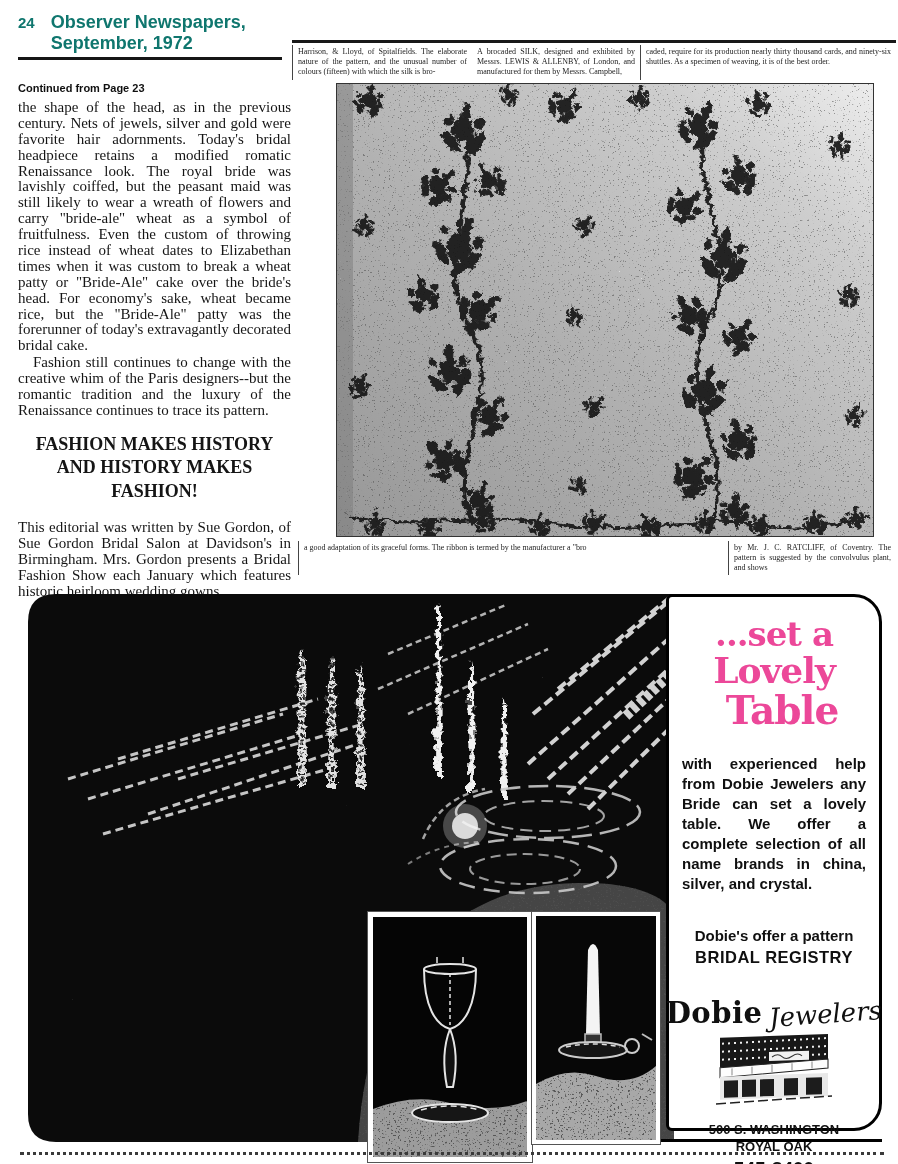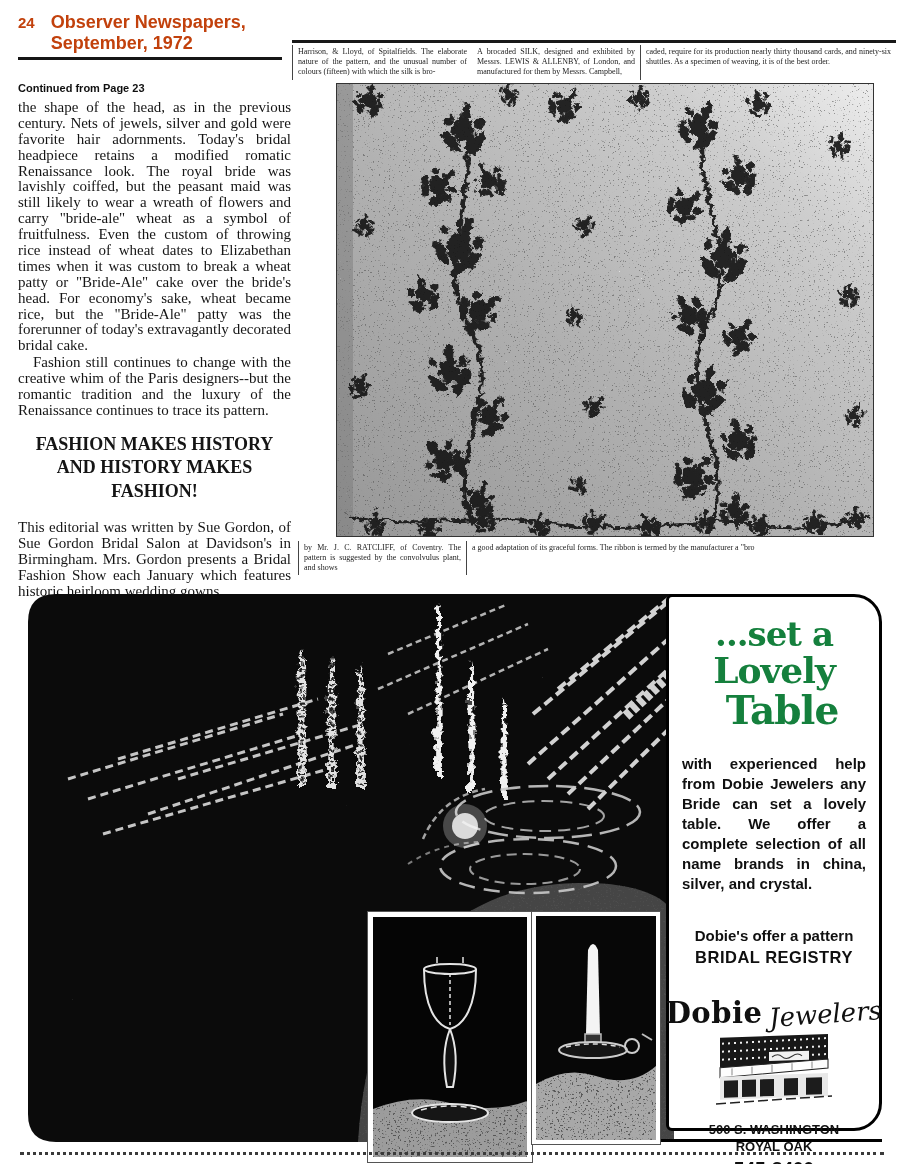--- a/index.html
+++ b/index.html
@@ -2,21 +2,21 @@
 <html><head>
 <meta charset="utf-8">
 <style>
   html,body{margin:0;padding:0;background:#e9e9e9;}
   .page{position:relative;width:898px;height:1164px;background:#ffffff;overflow:hidden;
         font-family:"Liberation Serif",serif;color:#151515;}
 
   
   .masthead{position:absolute;left:18px;top:12px;width:264px;display:flex;align-items:baseline;gap:16px;
             border-bottom:3px solid #161616;padding-bottom:3px;
-            font-family:"Liberation Sans",sans-serif;font-weight:bold;color:#c2410c;}
+            font-family:"Liberation Sans",sans-serif;font-weight:bold;color:#0f766e;}
   .pagenum{font-size:15px;}
   .ptitle{font-size:18px;}
 
   
   .leftcol{position:absolute;left:18px;top:82px;width:273px;}
   .continued{font-family:"Liberation Sans",sans-serif;font-weight:bold;font-size:11px;margin-bottom:6px;color:#101010;}
   .body-par{font-size:15px;line-height:1.06;text-align:justify;margin:0;}
   .indent{text-indent:15px;margin-top:1px;}
   .art-heading{font-size:18px;line-height:1.3;text-align:center;margin:14px 10px 16px;font-weight:bold;}
   .note{margin-top:17px;}
@@ -36,21 +36,21 @@
   .fabric svg{display:block;width:100%;height:100%;}
 
   
   .ad{position:absolute;left:28px;top:594px;width:854px;height:548px;}
   .ad-photo{position:absolute;left:0;top:0;}
   .ad-bottomline{position:absolute;left:600px;top:545px;width:254px;border-top:3px solid #000;}
   .ad-panel{position:absolute;left:638px;top:0;width:216px;height:537px;background:#fff;
             border:3px solid #000;border-radius:6px 28px 28px 6px;box-sizing:border-box;
             padding:20px 11px 12px;display:flex;flex-direction:column;align-items:center;
             font-family:"Liberation Sans",sans-serif;color:#101010;}
-  .ad-headline{font-family:"DejaVu Serif",serif;font-weight:bold;text-align:center;line-height:1.04;letter-spacing:-1px;color:#15803d;}
+  .ad-headline{font-family:"DejaVu Serif",serif;font-weight:bold;text-align:center;line-height:1.04;letter-spacing:-1px;color:#ec4899;}
   .hl1{font-size:34px;}
   .hl2{font-size:36px;}
   .hl3{font-size:39px;padding-left:16px;}
   .ad-body{margin:24px 2px 0;font-size:15px;font-weight:bold;line-height:1.33;text-align:justify;}
   .ad-registry{margin-top:32px;text-align:center;font-weight:bold;font-size:15px;line-height:1.35;}
   .registry2{font-size:16.5px;letter-spacing:0.5px;}
   .ad-brand{margin-top:28px;display:flex;align-items:baseline;gap:7px;white-space:nowrap;}
   .brand-serif{font-family:"DejaVu Serif",serif;font-weight:bold;font-size:29px;letter-spacing:0.5px;}
   .brand-script{font-family:"DejaVu Serif",serif;font-style:italic;font-size:26px;display:inline-block;transform:rotate(-4deg);}
   .storefront{margin-top:2px;}
@@ -187,22 +187,22 @@
           <use href="#flw" transform="translate(310,441) scale(0.55) rotate(-30)"></use>
           <use href="#flw" transform="translate(365,436) scale(0.55)"></use>
           <use href="#flw" transform="translate(420,440) scale(0.55) rotate(20)"></use>
           <use href="#flw" transform="translate(475,437) scale(0.55) rotate(-15)"></use>
           <use href="#flw" transform="translate(516,432) scale(0.5)"></use>
         </g>
       </svg>
     </div>
 
     <div class="cap-row bottom">
+      <div class="cap-col c3">a good adaptation of its graceful forms. The ribbon is termed by the manufacturer a "bro</div>
       <div class="cap-col c2">by Mr. J. C. RATCLIFF, of Coventry. The pattern is suggested by the convolvulus plant, and shows</div>
-      <div class="cap-col c3">a good adaptation of its graceful forms. The ribbon is termed by the manufacturer a "bro</div>
     </div>
   </section>
 
   <section class="ad">
 
     <svg class="ad-photo" width="646" height="548" viewBox="0 0 646 548">
       <path d="M28,0 H646 V548 H28 Q0,548 0,520 V28 Q0,0 28,0 Z" fill="#0b0b0b"></path>
       <path d="M28,0 H646 V548 H28 Q0,548 0,520 V28 Q0,0 28,0 Z" fill="#fff" filter="url(#f-wsp)" opacity="0.5"></path>
 
       <g stroke="#e6e6e6" stroke-width="3" stroke-dasharray="8 5" opacity="0.85">

